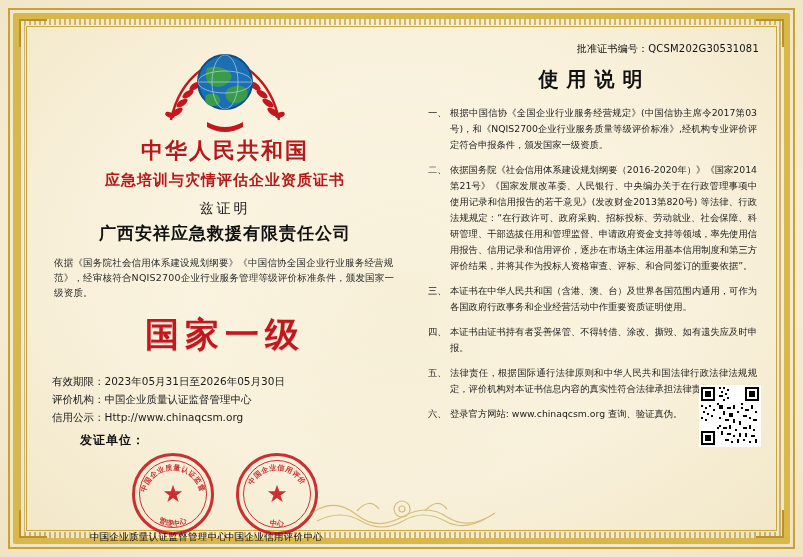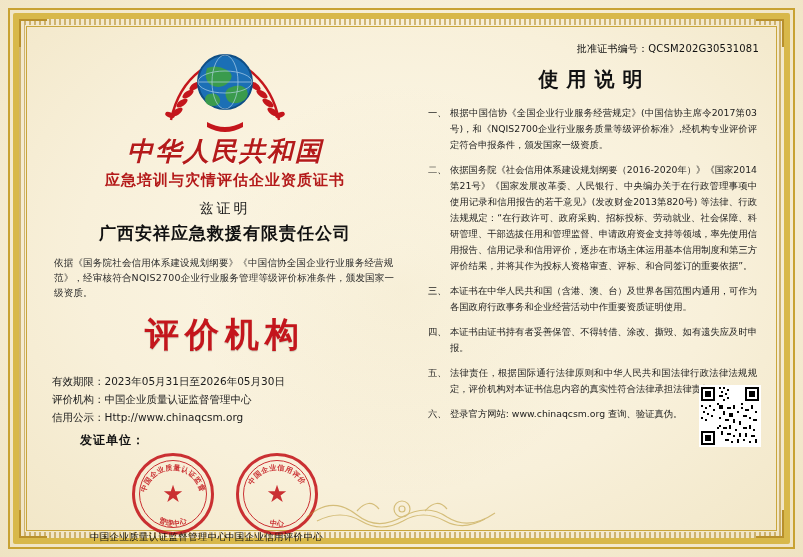--- a/index.html
+++ b/index.html
@@ -49,23 +49,22 @@
   .content{position:absolute;left:30px;top:30px;right:30px;bottom:30px;}
 
   
   .left{
     position:absolute;left:10px;top:6px;width:370px;text-align:center;
   }
   .emblem{margin:6px auto 2px;width:128px;height:92px;position:relative;}
   .emblem svg{display:block;}
   .cn-title{
     color:#b41a1a;font-weight:bold;letter-spacing:2px;
-    font-size:26px;line-height:30px;margin-top:0;
+    font-size:22px;line-height:30px;margin-top:0;
     text-shadow:0 1px 0 rgba(255,255,255,.6);
-    font-style:italic;
   }
   .cn-title2{
     color:#b41a1a;font-weight:bold;letter-spacing:1px;
     font-size:15px;line-height:28px;
   }
   .zizhengming{
     color:#1c1c1c;font-size:14px;letter-spacing:3px;margin-top:6px;font-weight:normal;
   }
   .company{
     color:#111;font-size:17px;font-weight:bold;letter-spacing:1px;margin-top:4px;
@@ -203,21 +202,21 @@
         </svg>
       </div>
 
       <div class="cn-title">中华人民共和国</div>
       <div class="cn-title2">应急培训与灾情评估企业资质证书</div>
       <div class="zizhengming">兹证明</div>
       <div class="company">广西安祥应急救援有限责任公司</div>
 
       <div class="basis">依据《国务院社会信用体系建设规划纲要》《中国信协全国企业行业服务经营规范》，经审核符合NQIS2700企业行业服务管理等级评价标准条件，颁发国家一级资质。</div>
 
-      <div class="grade">评价机构</div>
+      <div class="grade">国家一级</div>
 
       <div class="meta">
         <div>
           <span>有效期限：</span><span>2023年05月31日至2026年05月30日</span>
         </div>
         <div>
           <span>评价机构：</span><span>中国企业质量认证监督管理中心</span>
         </div>
         <div>
           <span>信用公示：</span><span>Http://www.chinaqcsm.org</span>

